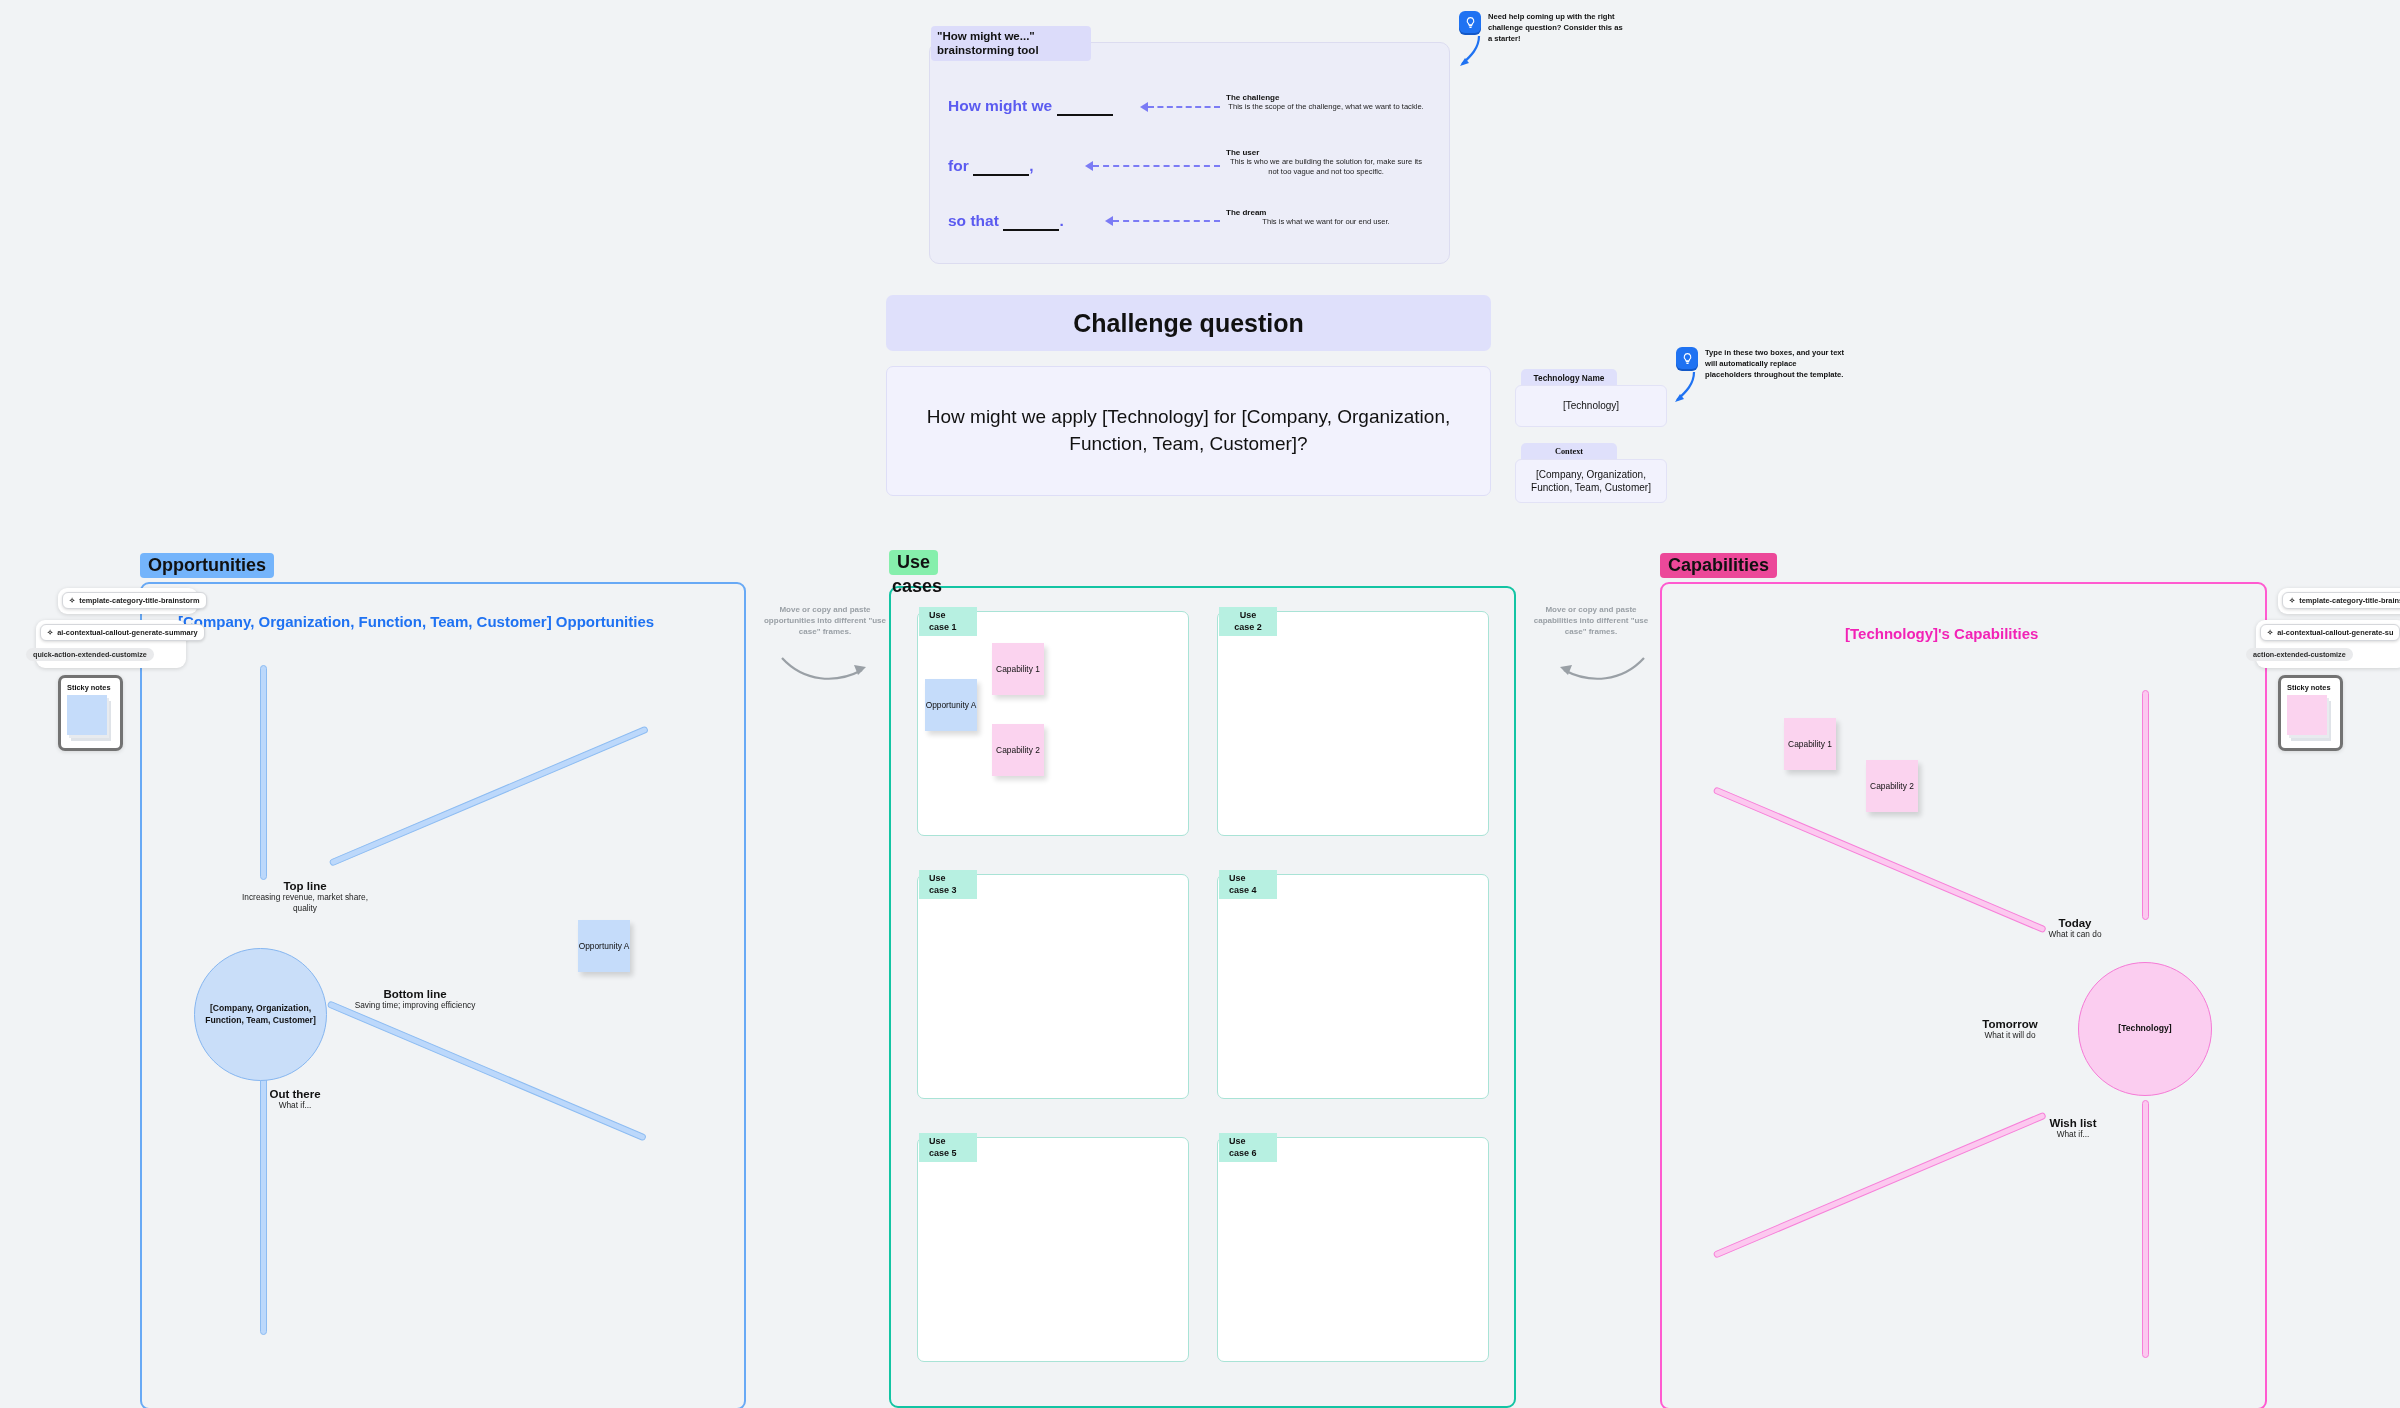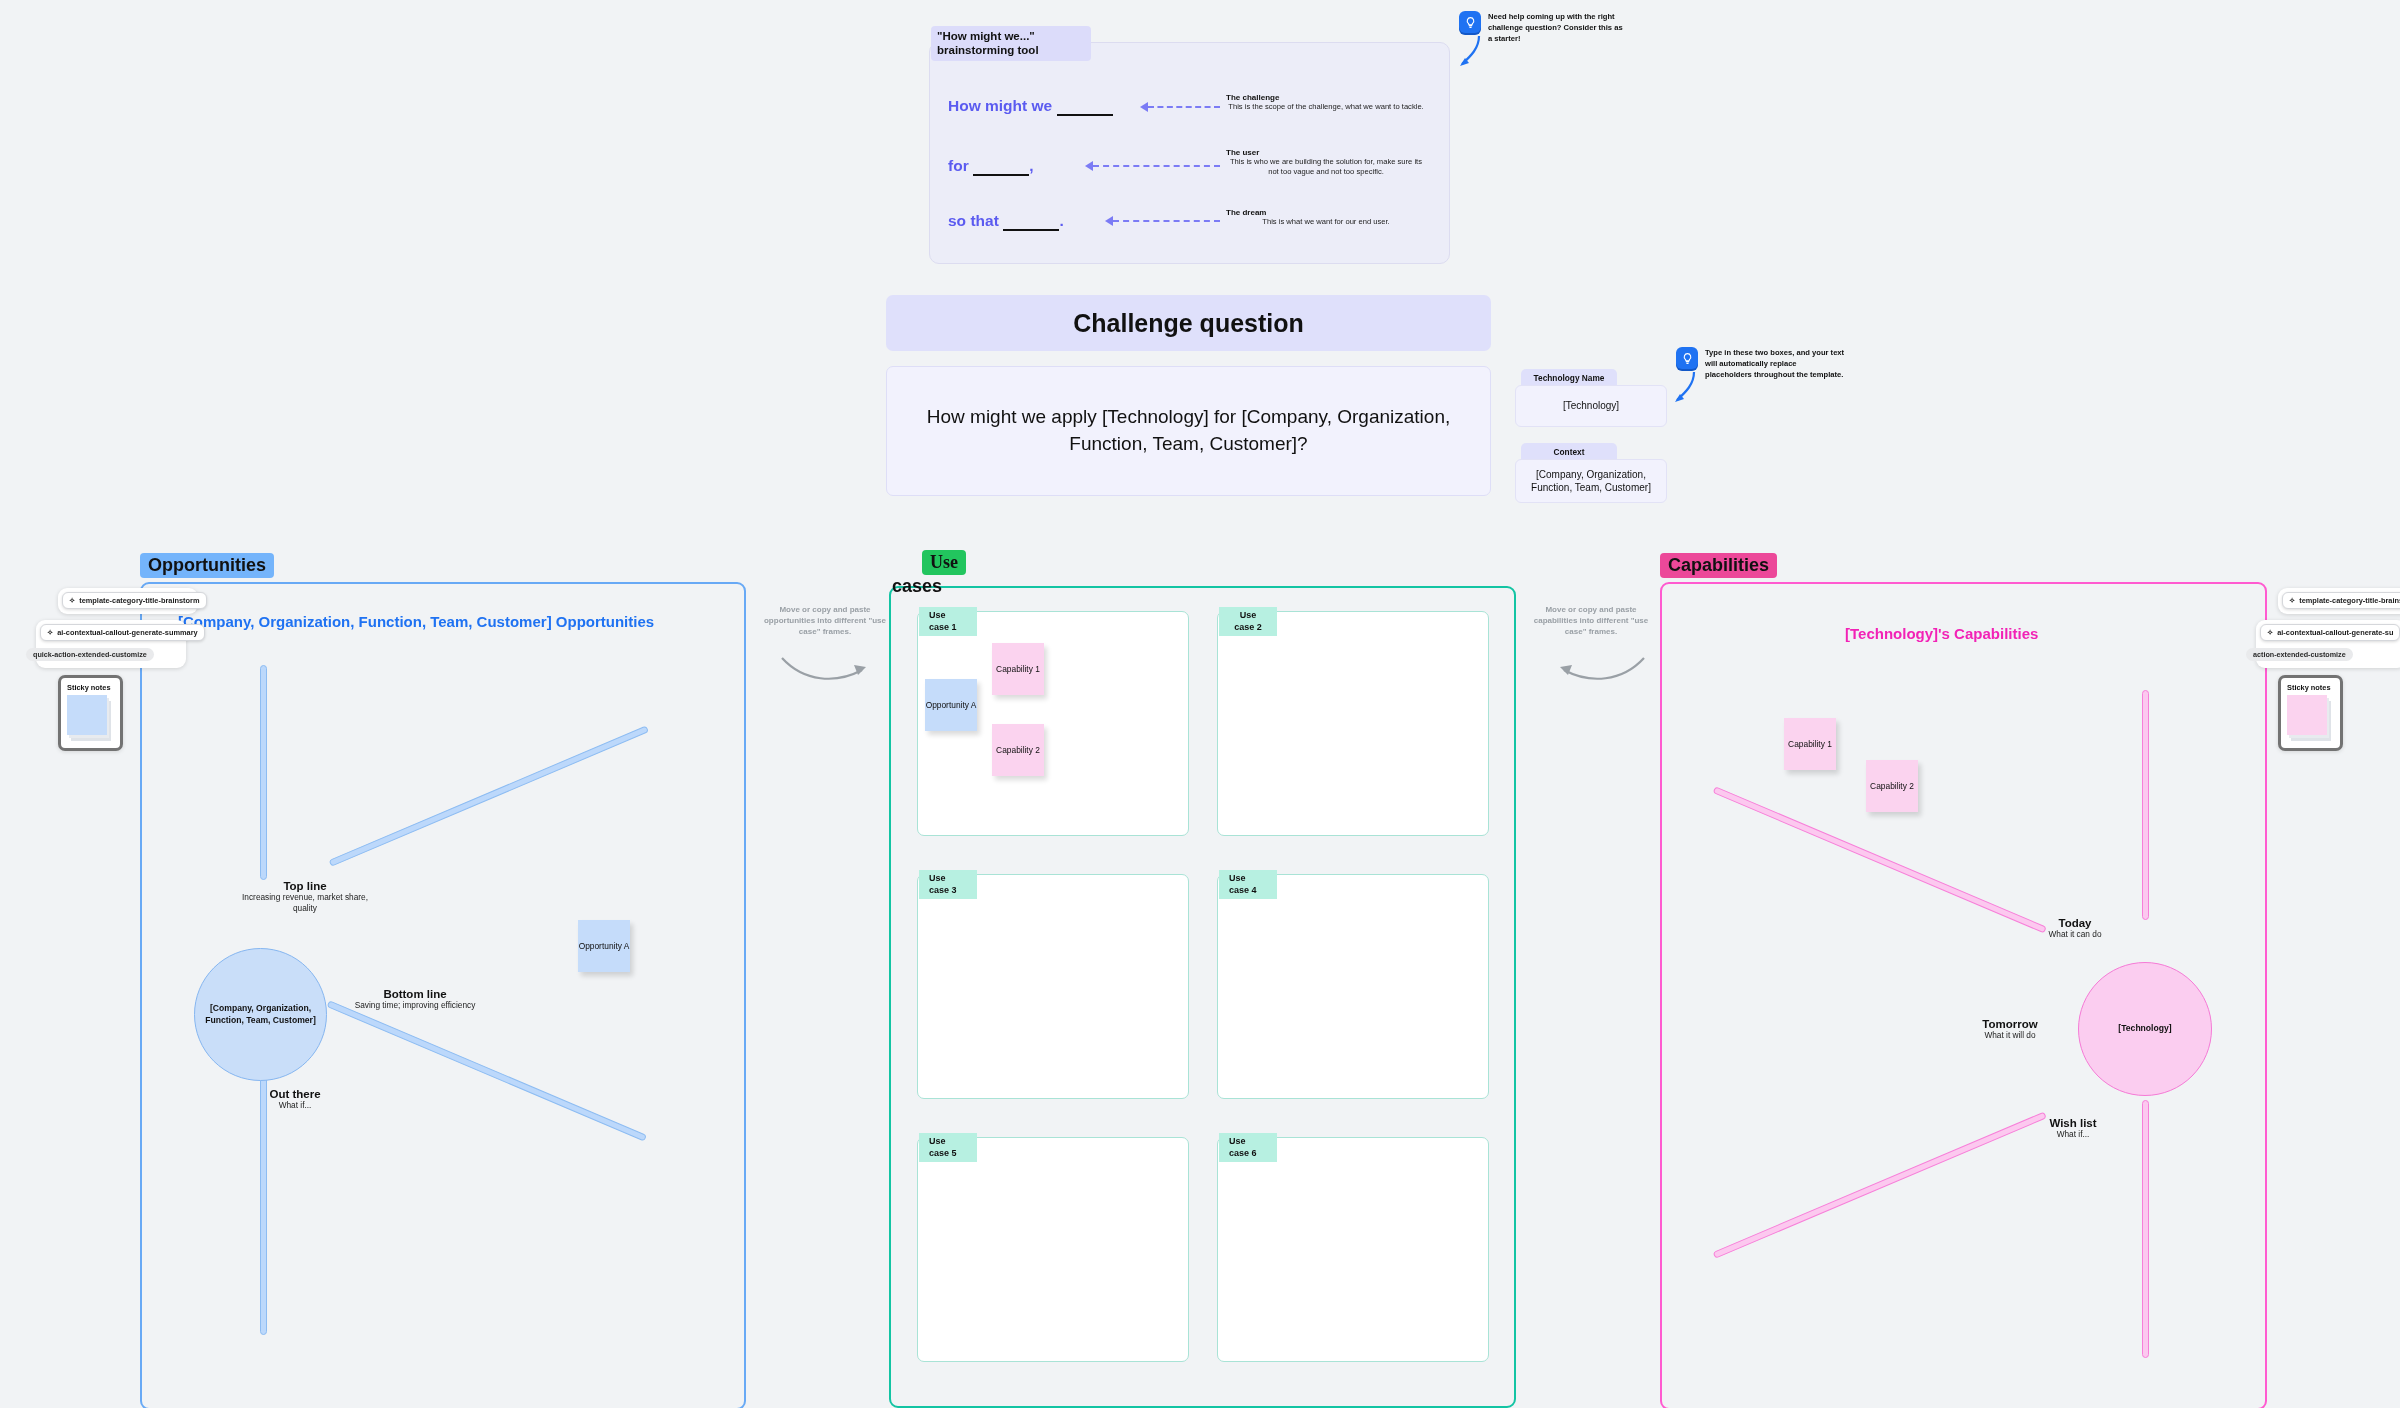--- a/index.html
+++ b/index.html
@@ -176,21 +176,21 @@
   <div class="tip-text">Type in these two boxes, and your text will automatically replace placeholders throughout the template.</div>
 </div>
 <svg class="tip-curve" style="left:1670px;top:370px;" width="36" height="36">
   <path d="M24 2 C24 14, 16 22, 7 30" stroke="#1f72f2" stroke-width="2.2" fill="none"></path>
   <path d="M5 32 L14 29 L10 24 Z" fill="#1f72f2"></path>
 </svg>
 
 <div class="abs mini-label" style="left:1521px;top:369px;width:96px;">Technology Name</div>
 <div class="abs mini-box" style="left:1515px;top:385px;width:152px;height:42px;">[Technology]</div>
 
-<div class="abs mini-label" style="left:1521px;top:443px;width:96px;">Context</div>
+<div class="abs mini-label" style="left:1521px;top:443px;width:96px;font-family:Liberation Serif, serif;">Context</div>
 <div class="abs mini-box" style="left:1515px;top:459px;width:152px;height:44px;">[Company, Organization, Function, Team, Customer]</div>
 
 <div class="abs panel" style="left:140px;top:582px;width:606px;height:828px;border:2px solid #68a9f5;"></div>
 <div class="panel-title" style="left:140px;top:553px;background:#74b4fb;">Opportunities</div>
 <div class="abs" style="left:178px;top:613px;font-size:15px;font-weight:700;color:#1f72f2;white-space:nowrap;">[Company, Organization, Function, Team, Customer] Opportunities</div>
 
 <div class="abs chip-card" style="left:58px;top:588px;width:140px;height:26px;"></div>
 <div class="abs chip" style="left:62px;top:592px;">
   <span>✧</span>
   <span>template-category-title-brainstorm</span>
@@ -233,21 +233,21 @@
 
 <div class="note blue" style="left:578px;top:920px;width:52px;height:52px;">Opportunity A</div>
 
 <div class="move-hint" style="left:760px;top:604px;">Move or copy and paste opportunities into different "use case" frames.</div>
 <svg class="abs" style="left:778px;top:648px;" width="100" height="40">
   <path d="M4 10 C26 34, 58 36, 84 22" stroke="#9aa0a6" stroke-width="2.2" fill="none"></path>
   <path d="M88 19 L76 17 L80 27 Z" fill="#9aa0a6"></path>
 </svg>
 
 <div class="abs panel" style="left:889px;top:586px;width:627px;height:822px;border:2px solid #13c4a3;"></div>
-<div class="panel-title" style="left:922px;top:550px;background:#22c55e;font-family:Liberation Serif, serif;">Use</div>
+<div class="panel-title" style="left:889px;top:550px;background:#86efac;">Use</div>
 <div class="abs" style="left:892px;top:576px;font-size:18px;font-weight:700;color:#111;">cases</div>
 
 <div class="uc-card" style="left:917px;top:611px;width:272px;height:225px;"></div>
 <div class="uc-label" style="left:919px;top:607px;">
   <span>Use case</span>
   <span>1</span>
 </div>
 <div class="note blue" style="left:925px;top:679px;width:52px;height:52px;">Opportunity A</div>
 <div class="note pink" style="left:992px;top:643px;width:52px;height:52px;">Capability 1</div>
 <div class="note pink" style="left:992px;top:724px;width:52px;height:52px;">Capability 2</div>

